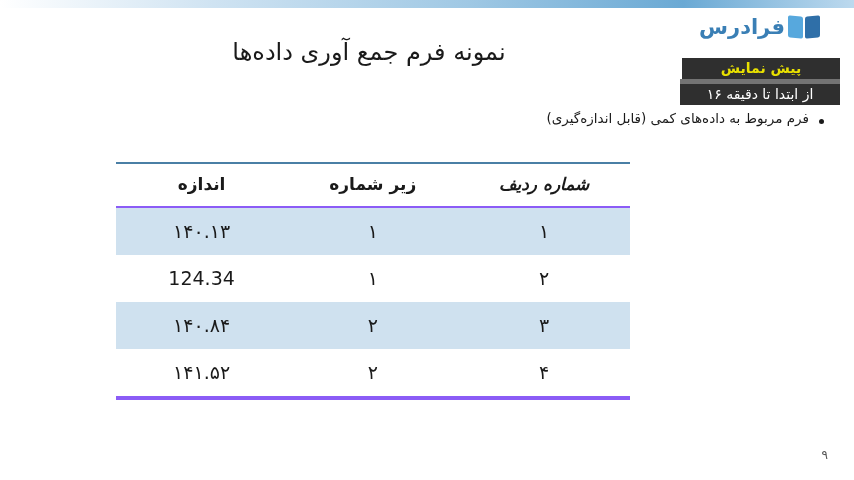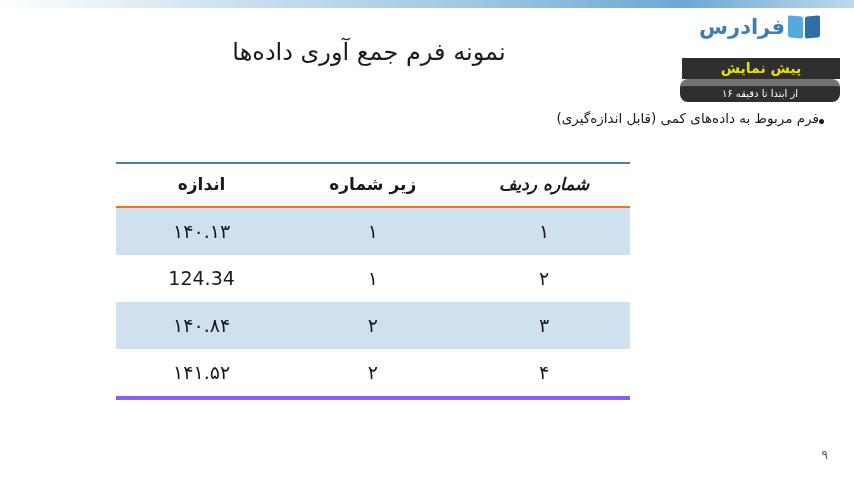--- a/index.html
+++ b/index.html
@@ -73,27 +73,26 @@
     font-size: 14px;
     font-weight: bold;
     padding: 2px 0 3px;
     width: 158px;
     text-align: center;
     direction: rtl;
   }
   .preview-sub {
     background: #2f2f2f;
     color: #ffffff;
-    font-size: 10px;
+    font-size: 14px;
     padding: 2px 0 3px;
     width: 160px;
     text-align: center;
     direction: rtl;
-    border-top: 7px solid #737373;
-    border-radius: 8px;
+    border-top: 5px solid #737373;
   }
 
   
   .slide-title {
     position: absolute;
     top: 38px;
     left: 0;
     width: 738px;
     text-align: center;
     font-size: 24px;
@@ -103,20 +102,21 @@
   }
 
   
   .bullet-row {
     position: absolute;
     top: 110px;
     right: 30px;
     display: flex;
     flex-direction: row;
     align-items: flex-start;
+    gap: 10px;
     direction: rtl;
   }
   .bullet-dot {
     width: 5px; height: 5px;
     background: #1a1a1a;
     border-radius: 50%;
     margin-top: 9px;
     flex: none;
   }
   .bullet-text {
@@ -133,21 +133,21 @@
     width: 514px;
     border-collapse: collapse;
     direction: rtl;
   }
   .data-table th {
     font-size: 17px;
     font-weight: bold;
     color: #1a1a1a;
     padding: 10px 0 12px;
     border-top: 2px solid #4a7fa5;
-    border-bottom: 2px solid #f97316;
+    border-bottom: 2px solid #8b5cf6;
     background: #ffffff;
   }
   .data-table td {
     font-size: 19px;
     color: #1a1a1a;
     padding: 12px 0 13px;
     text-align: center;
   }
   .data-table tbody tr.shaded td {
     background: #cfe1ef;

